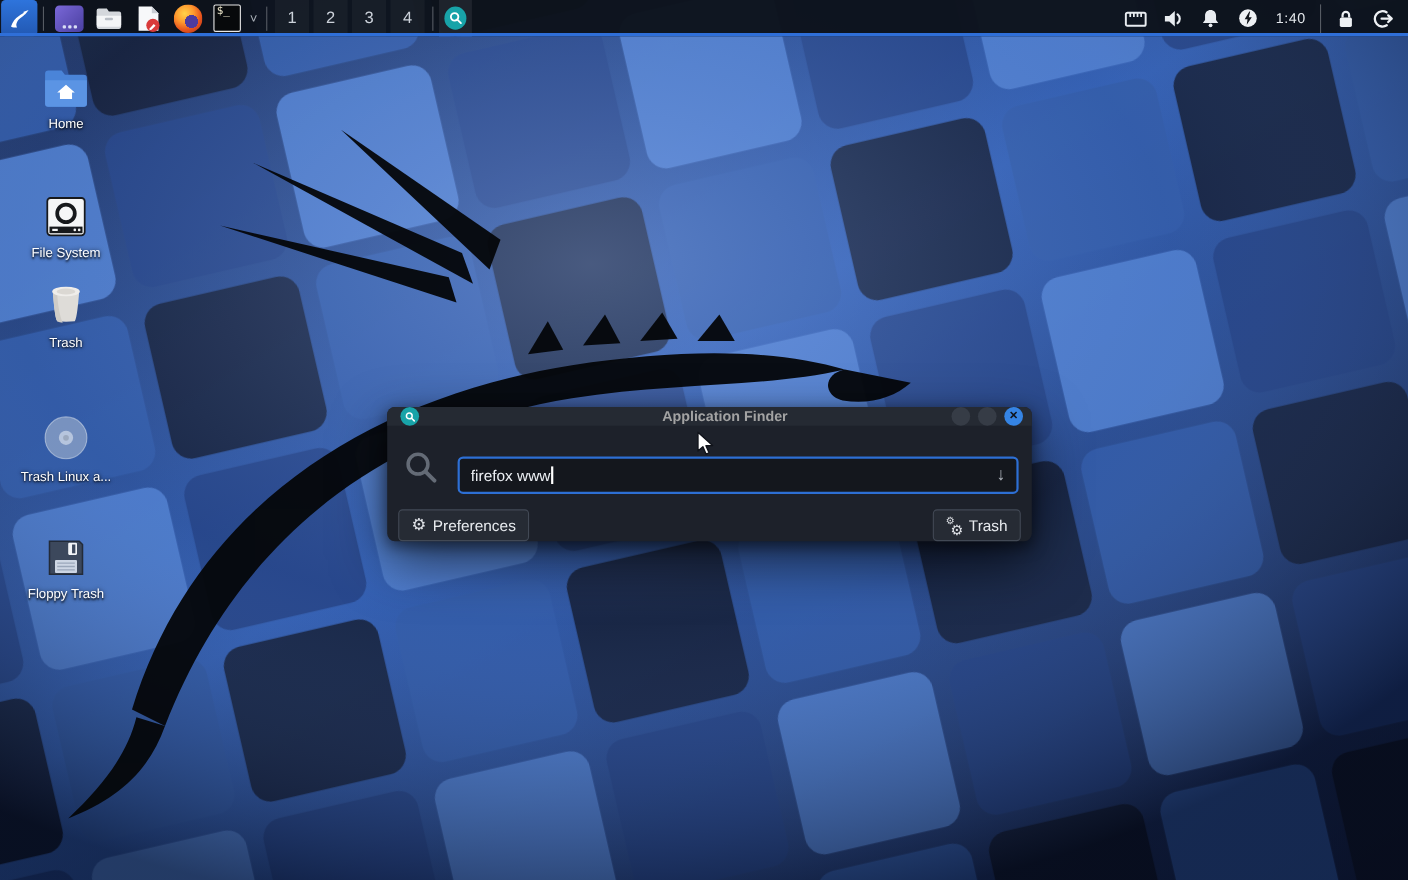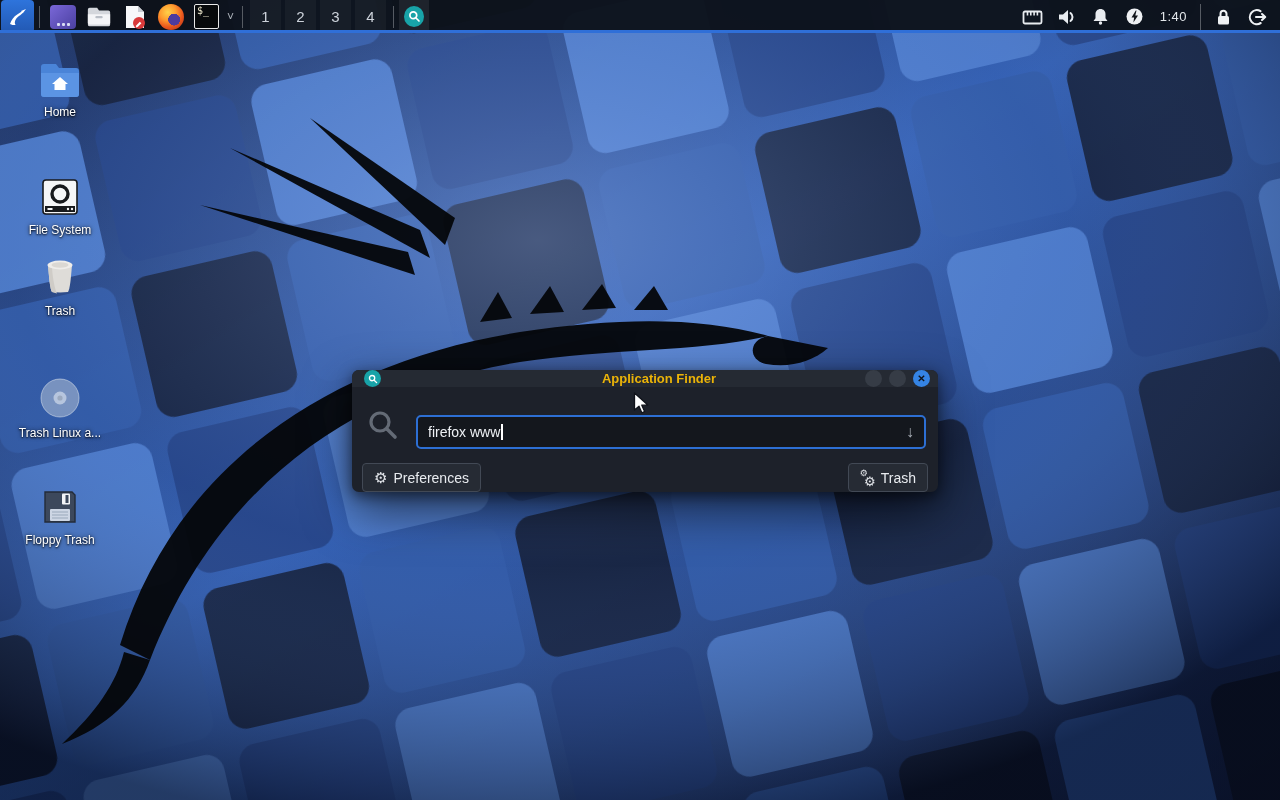--- a/index.html
+++ b/index.html
@@ -70,21 +70,21 @@
     position:absolute; left:352px; top:370px; width:586px; height:122px; z-index:60;
     background:#1d212a; border-radius:7px; box-shadow:0 18px 48px rgba(0,0,0,0.6), 0 4px 14px rgba(0,0,0,0.5);
     display:flex; flex-direction:column;
   }
   .finder-titlebar {
     height:30px; background:#252a33; border-radius:7px 7px 0 0;
     display:flex; align-items:center; padding:0 8px; position:relative;
   }
   .finder-title {
     position:absolute; left:0; right:0; text-align:center;
-    font-size:13px; font-weight:bold; color:#eab308; pointer-events:none;margin-left:28px;
+    font-size:13px; font-weight:bold; color:#a3a3a3; pointer-events:none;margin-left:28px;
   }
   .app-badge {
     width:17px; height:17px; border-radius:50%; background:#18a3a8;
     display:flex; align-items:center; justify-content:center; margin-left:4px; z-index:1;
   }
   .win-controls { margin-left:auto; display:flex; align-items:center; gap:7px; z-index:1; }
   .wc { width:17px; height:17px; border-radius:50%; background:#363c46; }
   .wc.close { background:#3584e4; color:#10141a; font-size:10px; font-weight:bold; display:flex; align-items:center; justify-content:center; line-height:1; }
   .finder-search { display:flex; align-items:center; padding:13px 12px 6px 14px; }
   .big-mag { width:34px; display:flex; justify-content:center; margin-right:16px; }

